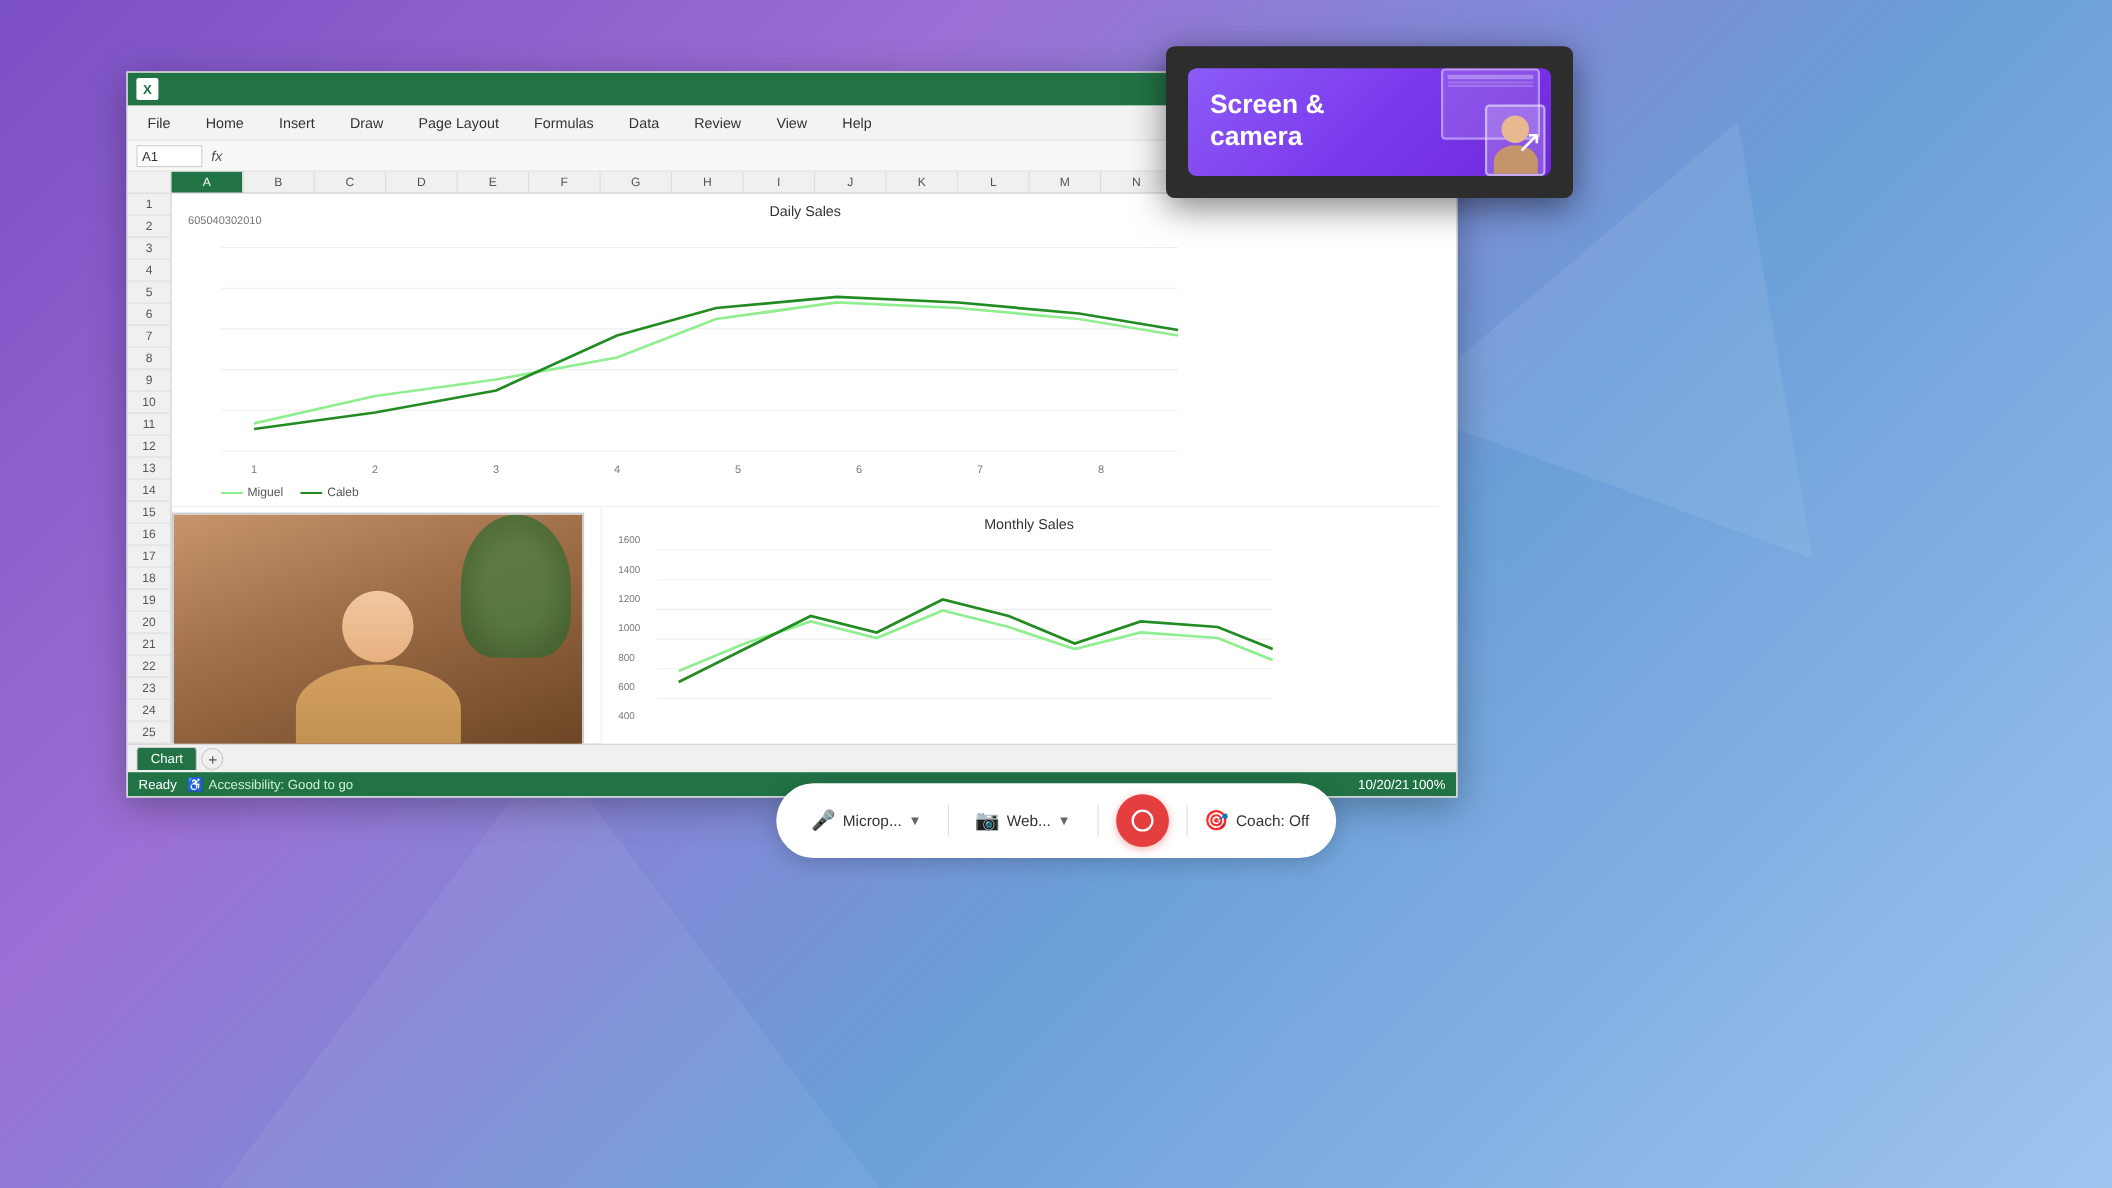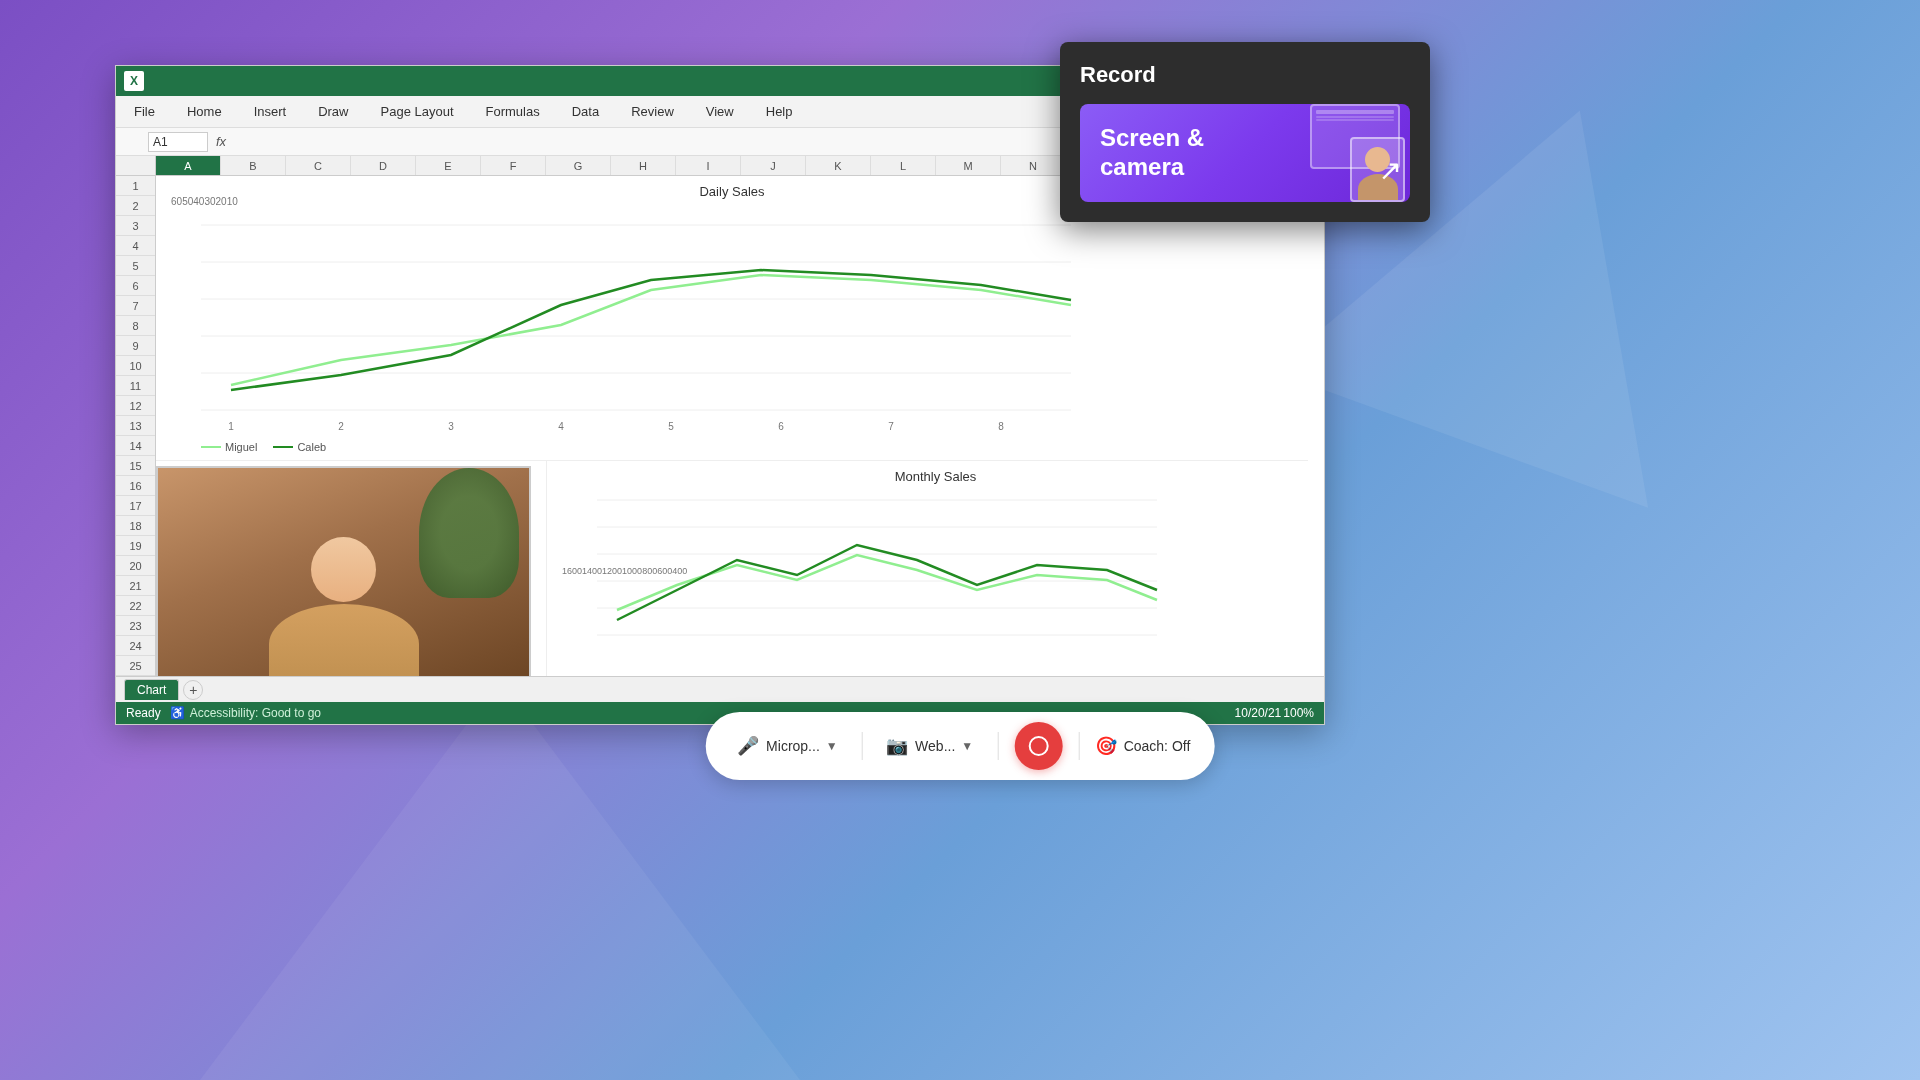--- a/index.html
+++ b/index.html
@@ -116,21 +116,20 @@
       align-items: center;
       padding: 0 8px;
       gap: 8px;
     }
     .cell-ref {
       width: 60px;
       font-size: 12px;
       color: #333;
       border: 1px solid #ccc;
       padding: 2px 4px;
-      margin-left: 24px;
     }
     .fx-label {
       font-size: 13px;
       color: #555;
       font-style: italic;
     }
 
     
     .spreadsheet-area {
       flex: 1;
@@ -572,21 +571,21 @@
             <div style="position:relative; z-index:2; display:flex; flex-direction:column; align-items:center; margin-bottom:0px;">
               <div style="width:65px; height:65px; background:linear-gradient(180deg, #f0c8a0 0%, #e8b080 100%); border-radius:50%; margin-bottom:2px;"></div>
               <div style="width:150px; height:80px; background:linear-gradient(180deg, #d4a060 0%, #c09050 100%); border-radius:50% 50% 0 0; margin-bottom:0;"></div>
             </div>
           </div>
         </div>
 
         <div style="position:absolute; top:285px; left:390px; right:0; height:235px; background:#fff; border-left:1px solid #eee; padding:8px 15px;">
           <div class="chart-title">Monthly Sales</div>
           
-          <div style="position:absolute; left:15px; top:25px; font-size:9px; color:#777; display:flex; justify-content:space-between; height:170px;align-items:center;">
+          <div style="position:absolute; left:15px; top:25px; font-size:9px; color:#777; display:flex; flex-direction:column; justify-content:space-between; height:170px;">
             <span>1600</span>
             <span>1400</span>
             <span>1200</span>
             <span>1000</span>
             <span>800</span>
             <span>600</span>
             <span>400</span>
           </div>
           <svg width="580" height="185" style="margin-left:35px;">
             <line x1="0" y1="10" x2="560" y2="10" stroke="#eee" stroke-width="1"></line>
@@ -619,21 +618,20 @@
       <div class="status-right">
         <span>10/20/21</span>
         <span>100%</span>
       </div>
     </div>
 
   </div>
 </div>
 
 <div class="record-panel">
-  <div class="record-title">Record</div>
   <div class="record-card">
     <div class="record-card-text">
       Screen &amp;<br>camera
     </div>
 
     <div class="thumb-monitor">
       <div style="padding:4px;">
         <div style="height:4px; background:rgba(255,255,255,0.3); border-radius:1px; margin-bottom:2px;"></div>
         <div style="height:2px; background:rgba(255,255,255,0.2); border-radius:1px; margin-bottom:1px;"></div>
         <div style="height:2px; background:rgba(255,255,255,0.2); border-radius:1px;"></div>

